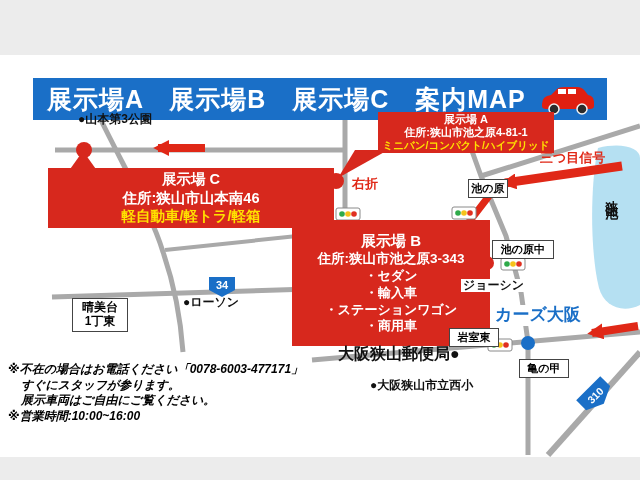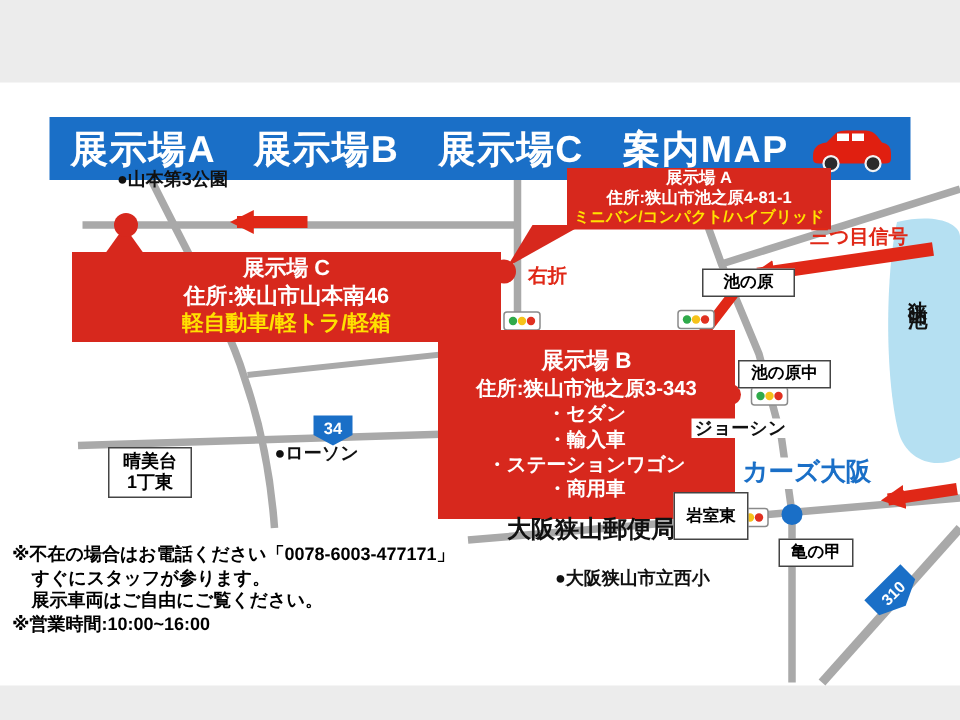--- a/index.html
+++ b/index.html
@@ -45,21 +45,21 @@
 
   .callout {
     position:absolute; background:var(--red); color:#fff; font-weight:bold;
     text-align:center; display:flex; flex-direction:column; justify-content:center;
     white-space:nowrap;
     margin-left:40px;
   }
   .callout .yellow { color:var(--yellow); }
 
   .notes { position:absolute; left:8px; top:362px; color:#000; font-weight:bold;
-    font-size:12px; line-height:15.5px; white-space:nowrap; }
+    font-size:12px; line-height:15.5px; white-space:nowrap;font-style:italic; }
   .notes .indent { padding-left:13px; }
 </style>
 </head>
 <body>
 
 <div class="stage">
   <div class="band top"></div>
   <div class="band bottom"></div>
 
   <svg id="map-svg" width="640" height="480" viewBox="0 0 640 480">
@@ -177,23 +177,23 @@
   <div class="label" style="left:78px;top:113px;font-size:12px;">●山本第3公園</div>
   <div class="label red-text" style="left:540px;top:151px;font-size:13px;">三つ目信号</div>
   <div class="label red-text" style="left:352px;top:177px;font-size:13px;">右折</div>
   <div class="label" style="left:461px;top:279px;font-size:12px;background:#fff;padding:0 2px;">ジョーシン</div>
   <div class="label blue-text" style="left:492px;top:305px;font-size:17px;background:#fff;padding:1px 3px;">カーズ大阪</div>
   <div class="label" style="left:183px;top:296px;font-size:12px;">●ローソン</div>
   <div class="label" style="left:338px;top:345px;font-size:16px;">大阪狭山郵便局●</div>
   <div class="label" style="left:370px;top:379px;font-size:12px;">●大阪狭山市立西小</div>
   <div class="label vert" style="left:604px;top:190px;font-size:13px;">狭山池</div>
 
-  <div class="boxed" style="left:468px;top:179px;width:62px;height:19px;font-size:11px;">池の原</div>
+  <div class="boxed" style="left:468px;top:179px;width:40px;height:19px;font-size:11px;">池の原</div>
   <div class="boxed" style="left:492px;top:240px;width:62px;height:19px;font-size:11px;">池の原中</div>
-  <div class="boxed" style="left:449px;top:328px;width:50px;height:32px;font-size:11px;">岩室東</div>
+  <div class="boxed" style="left:449px;top:328px;width:50px;height:19px;font-size:11px;">岩室東</div>
   <div class="boxed" style="left:519px;top:359px;width:50px;height:19px;font-size:11px;">亀の甲</div>
   <div class="boxed" style="left:72px;top:298px;width:56px;height:34px;font-size:12px;">
     <div>晴美台</div>
     <div>1丁東</div>
   </div>
 
   <div class="notes">
     <div>※不在の場合はお電話ください「0078-6003-477171」</div>
     <div class="indent">すぐにスタッフが参ります。</div>
     <div class="indent">展示車両はご自由にご覧ください。</div>

